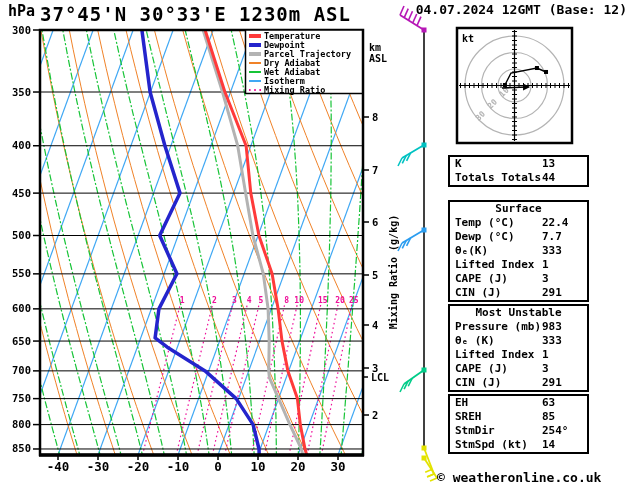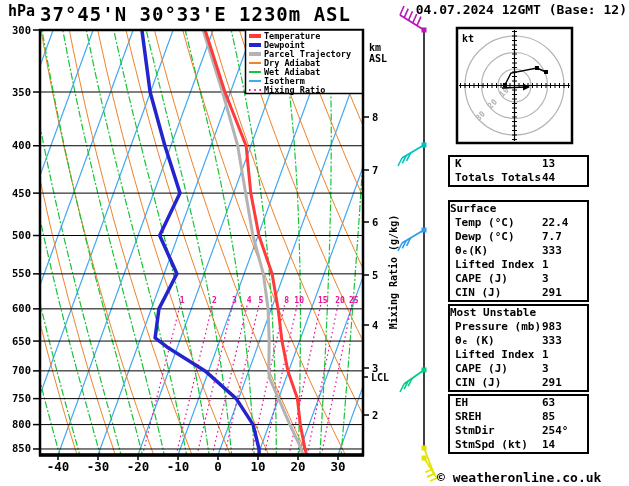--- a/index.html
+++ b/index.html
@@ -9,21 +9,21 @@
   .hud{position:absolute;font-weight:bold;white-space:nowrap;}
   .title{left:40px;top:3px;width:246px;text-align:left;font-size:19px;letter-spacing:1px;}
   .hpa{left:8px;top:2px;font-size:15px;}
   .date{right:2px;top:2px;font-size:13px;}
   .kmasl{left:369px;top:2px;font-size:10px;line-height:11px;margin-top:40px;}
   .mixlabel{left:393px;top:272px;transform:translate(-50%,-50%) rotate(-90deg);font-size:10px;}
   .xlabel{left:40px;top:466px;width:323px;text-align:right;font-size:15px;letter-spacing:1px;margin-top:28px;}
   .footer{left:437px;top:470px;font-size:13px;}
   .tbox{position:absolute;left:448px;width:141px;border:2px solid #000;background:#fff;
         font-size:11px;font-weight:bold;box-sizing:border-box;}
-  .ttitle{height:14px;line-height:14px;text-align:left;}
+  .ttitle{height:14px;line-height:14px;text-align:center;}
   .trow{position:relative;height:14px;line-height:14px;padding-left:5px;}
   .tval{position:absolute;left:92px;top:0;}
 </style>
 </head>
 <body>
 
 <div id="app">
   <svg id="chart" width="629" height="486" viewBox="0 0 629 486">
       <defs>
         <clipPath id="plotclip">

